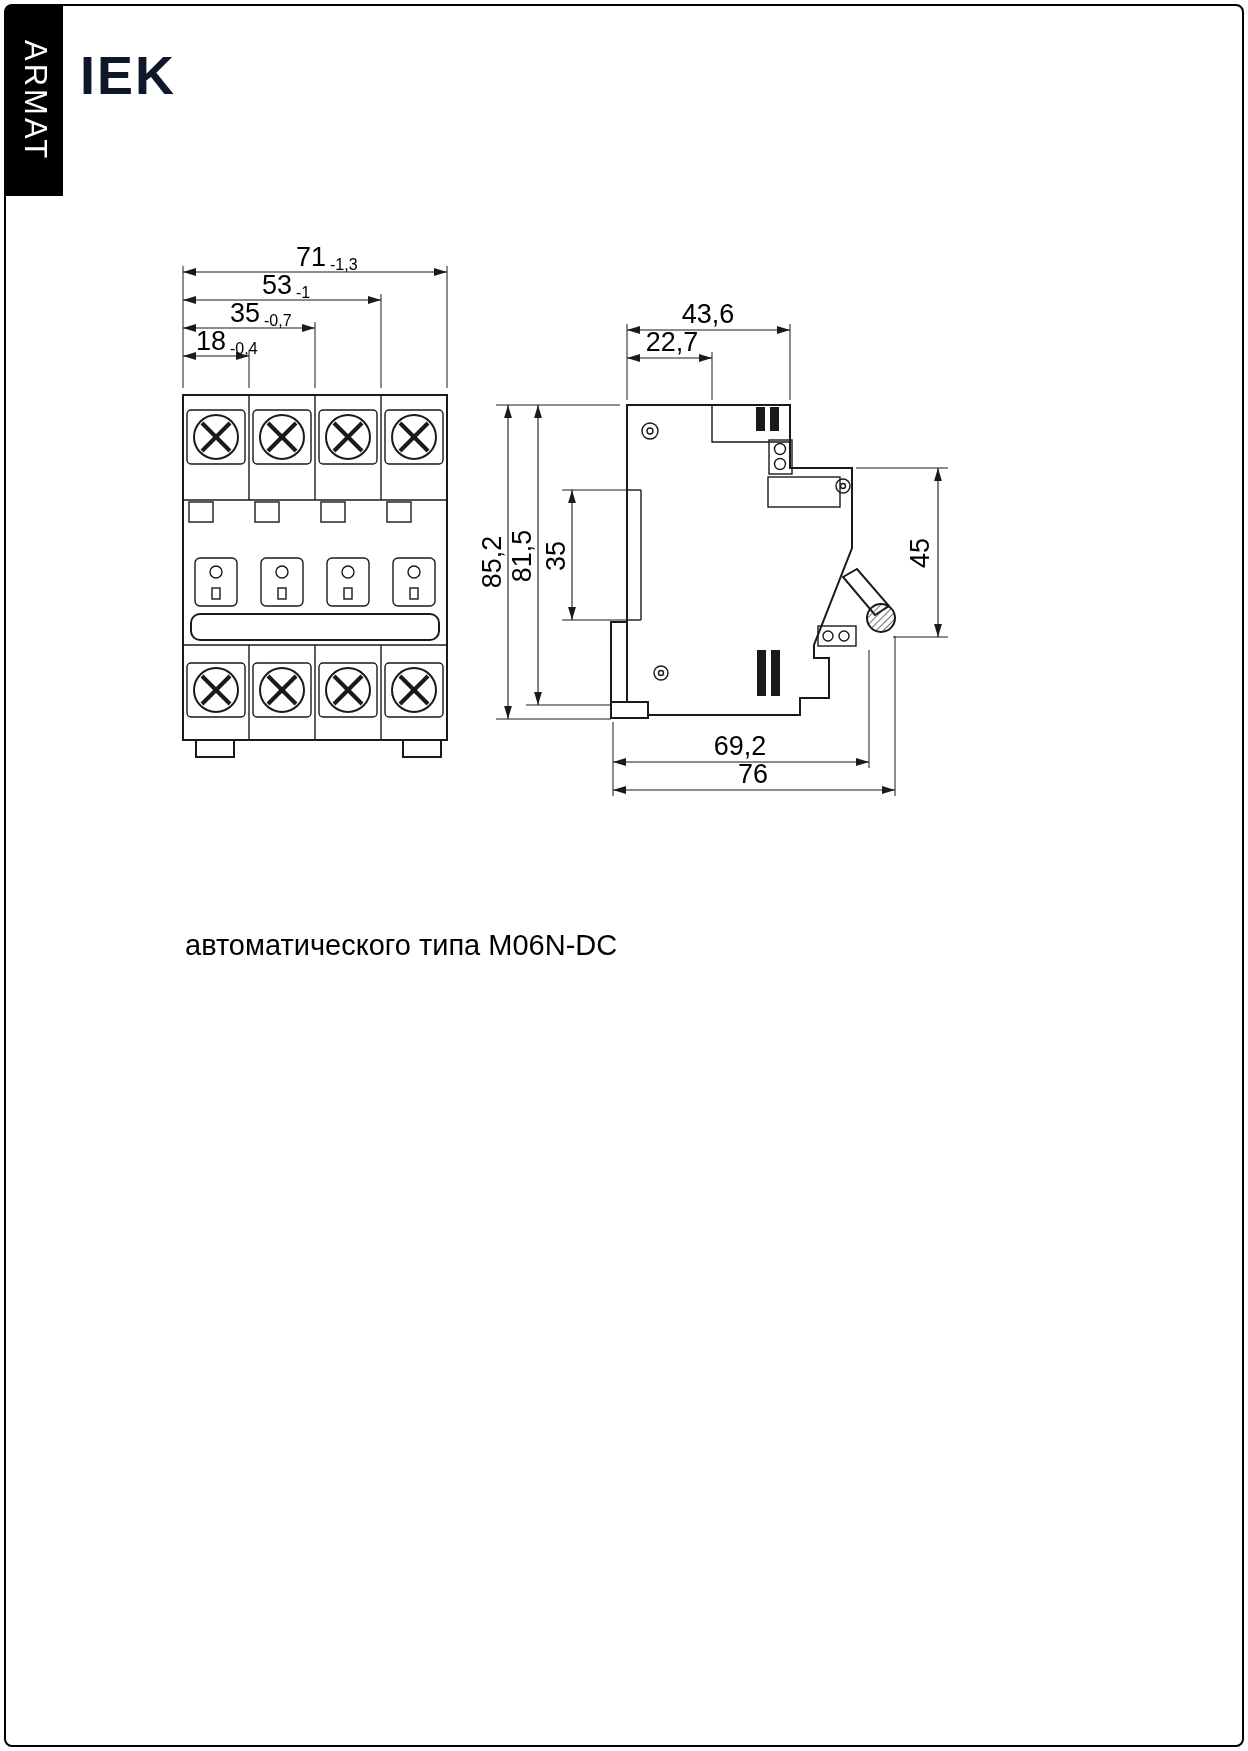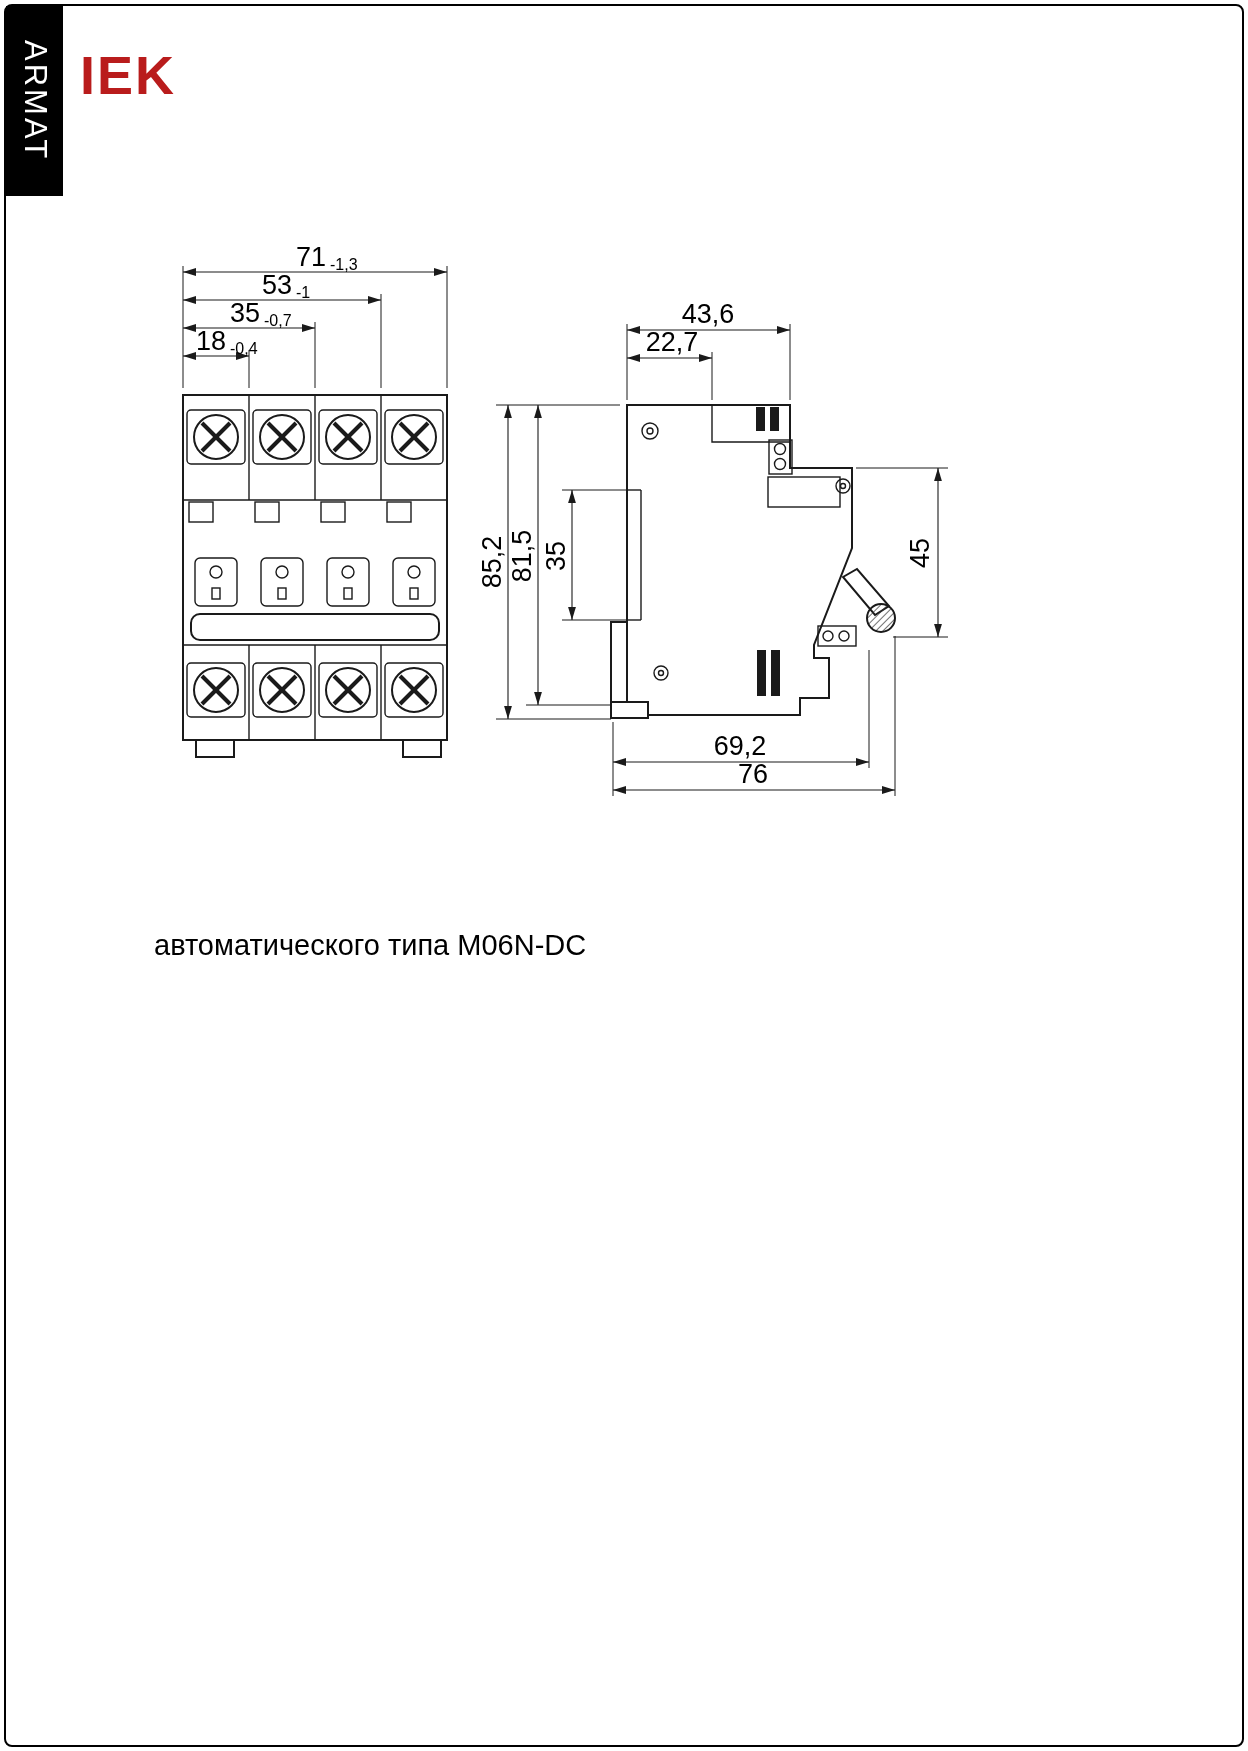--- a/index.html
+++ b/index.html
@@ -14,32 +14,32 @@
   .armat {
     position:absolute; left:6px; top:6px; width:57px; height:190px;
     background:#000; display:flex; align-items:center; justify-content:center;
   }
   .armat span {
     writing-mode:vertical-rl; color:#fff; font-size:31px; letter-spacing:3px;
     font-family:"Liberation Sans", sans-serif;
   }
   .logo {
     position:absolute; left:80px; top:44px; font-size:54px; font-weight:bold;
-    letter-spacing:2px; color:#b91c1c;text-align:center;
+    letter-spacing:2px; color:#0f172a;text-align:center;
   }
   .drawing { position:absolute; left:0; top:0; }
   .outline { fill:#fff; stroke:#1a1a1a; stroke-width:2; }
   .thin    { fill:none; stroke:#1a1a1a; stroke-width:1.4; }
   .fillrect{ fill:#1a1a1a; stroke:none; }
   .ext     { stroke:#1a1a1a; stroke-width:1; fill:none; }
   .dim     { stroke:#1a1a1a; stroke-width:1.1; fill:none; }
   .dimtext { font-family:"Liberation Sans", sans-serif; font-size:27px; fill:#000; }
   .toltext { font-family:"Liberation Sans", sans-serif; font-size:16px; fill:#000; }
   .caption { position:absolute; left:78px; top:925px; font-size:29px; color:#000; line-height:1.42; }
-  .cap2 { margin-left:76px; }
+  .cap2 { margin-left:107px; }
 </style>
 </head>
 <body>
 
 <div class="page">
 
   <div class="frame"></div>
 
   <div class="armat">
     <span>ARMAT</span>

